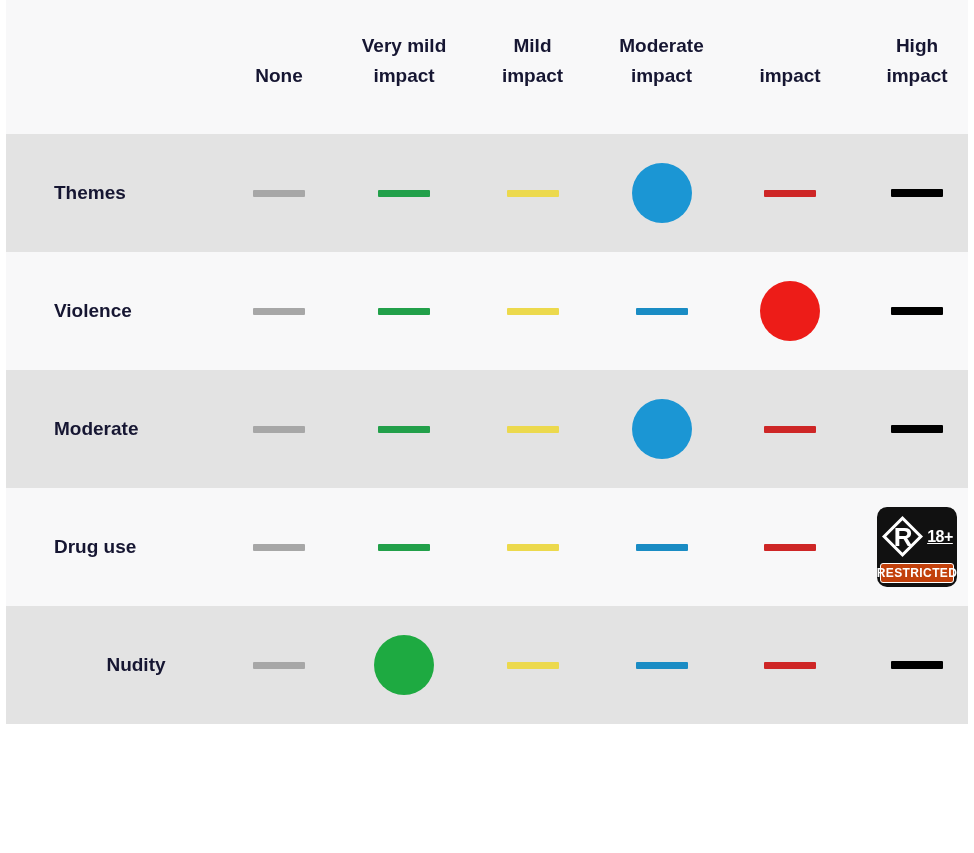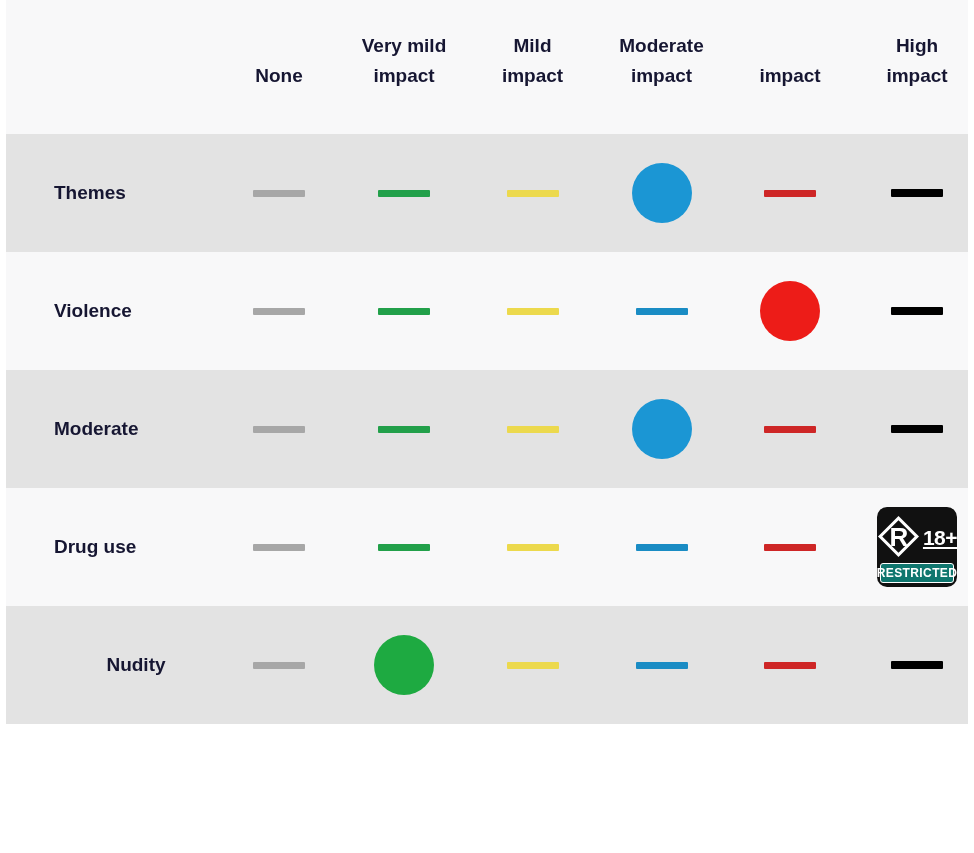--- a/index.html
+++ b/index.html
@@ -156,29 +156,29 @@
     color: #ffffff;
     font-family: "Liberation Sans", sans-serif;
     font-weight: bold;
     font-size: 26px;
     line-height: 1;
   }
   .badge-18 {
     color: #ffffff;
     font-family: "Liberation Sans", sans-serif;
     font-weight: bold;
-    font-size: 21px;
+    font-size: 16px;
     line-height: 1;
     letter-spacing: -0.5px;
     text-decoration: underline;
   }
   .badge-strip {
     width: 74px;
     height: 20px;
-    background: #0f766e;
+    background: #c2410c;
     border: 1.5px solid #ffffff;
     border-radius: 3px;
     display: flex;
     align-items: center;
     justify-content: center;
     box-sizing: border-box;
     margin-bottom: 2px;
   }
   .badge-strip span {
     color: #ffffff;

